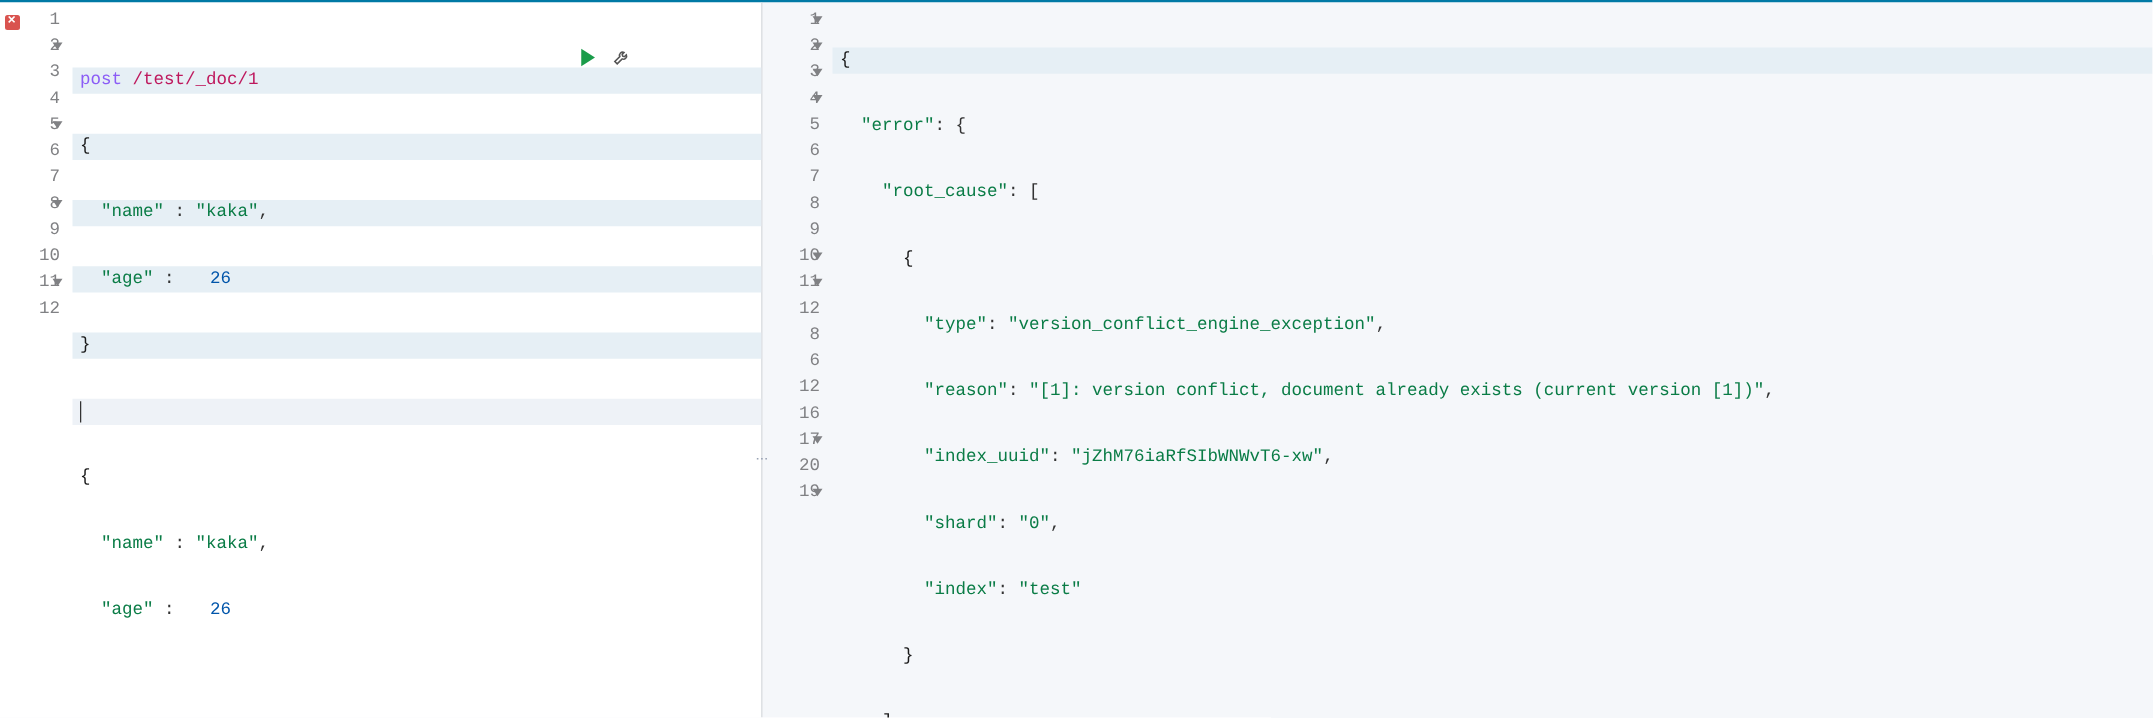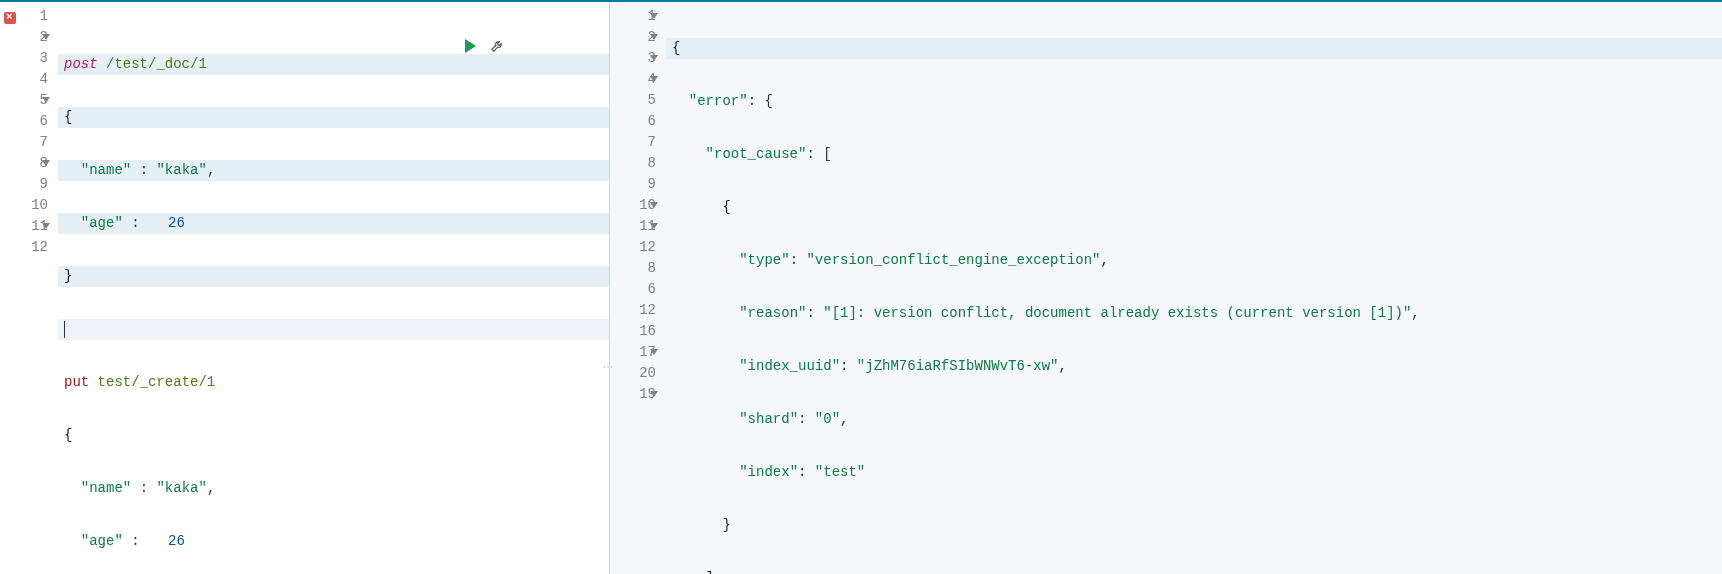--- a/index.html
+++ b/index.html
@@ -115,23 +115,23 @@
   }
   .hl-cursor::before {
     content: "";
     position: absolute;
     left: 6px;
     top: 2px;
     width: 1px;
     height: 17px;
     background: #333;
   }
-  .kw-method { color: #be185d; font-style: italic; }
+  .kw-method { color: #8b5cf6; }
   .kw-put { color: #a31515; }
-  .path { color: #4d7c0f; }
+  .path { color: #be185d; }
   .brace { color: #1a1a1a; }
   .str { color: #0a7c46; }
   .key { color: #0a7c46; }
   .num { color: #0055aa; margin-left: 20px; }
   .colon { color: #333; }
   .punc { color: #333; }
   .req-toolbar {
     position: absolute;
     right: 18px;
     top: 4px;
@@ -178,21 +178,20 @@
                 <path d="M14.7 6.3a4 4 0 0 0-5.3 5.3L3 18l3 3 6.4-6.4a4 4 0 0 0 5.3-5.3l-2.5 2.5-2.1-.7-.7-2.1 2.3-2.7z"></path>
               </svg>
           </span>
         </div>
         <div class="line hl-active"><span class="kw-method">post</span><span class="path"> /test/_doc/1</span></div>
         <div class="line hl-active"><span class="brace">{</span></div>
         <div class="line hl-active">  <span class="key">"name"</span><span class="colon"> : </span><span class="str">"kaka"</span><span class="punc">,</span></div>
         <div class="line hl-active">  <span class="key">"age"</span><span class="colon"> : </span><span class="num">26</span></div>
         <div class="line hl-active"><span class="brace">}</span></div>
         <div class="line hl-cursor"></div>
-        <div class="line"><span class="kw-put">put</span><span class="path"> test/_create/1</span></div>
         <div class="line"><span class="brace">{</span></div>
         <div class="line">  <span class="key">"name"</span><span class="colon"> : </span><span class="str">"kaka"</span><span class="punc">,</span></div>
         <div class="line">  <span class="key">"age"</span><span class="colon"> : </span><span class="num">26</span></div>
         
         
       </div>
     </div>
     <span class="drag-dots">⋮</span>
   </div>
 

